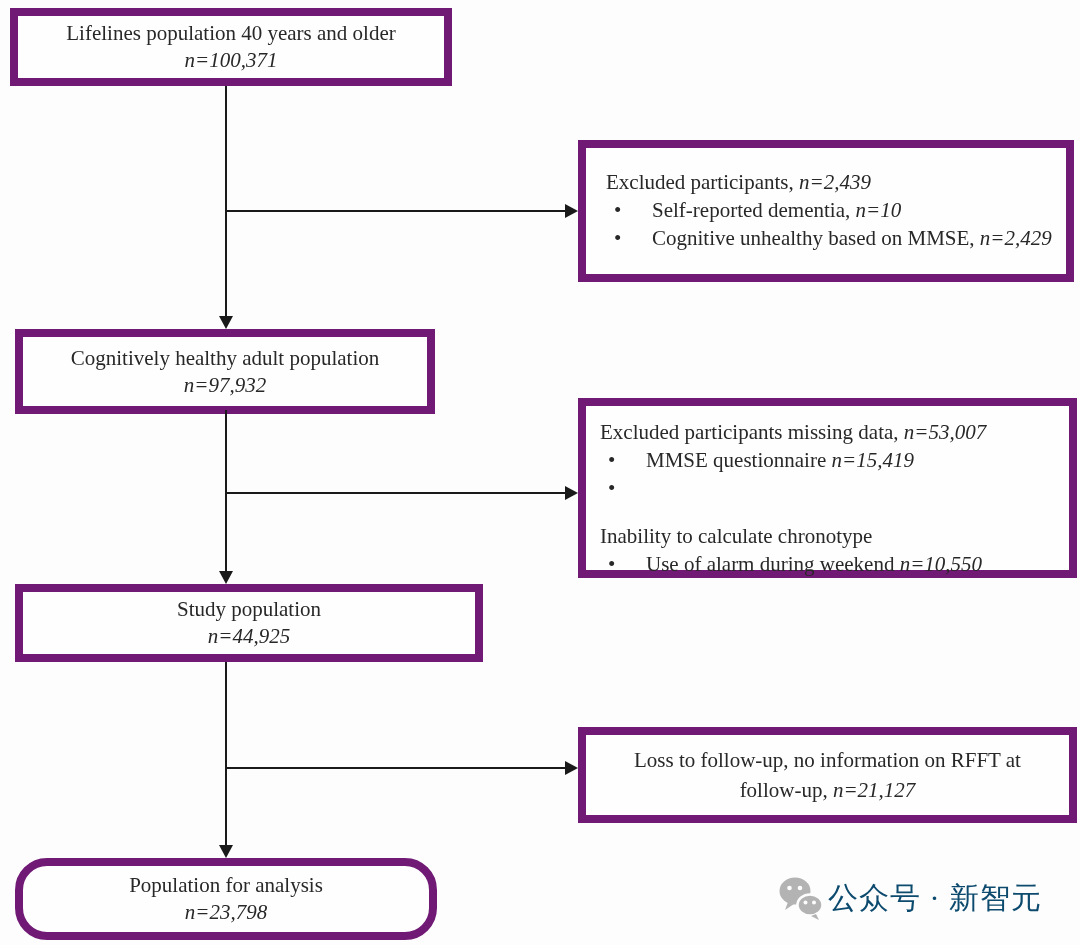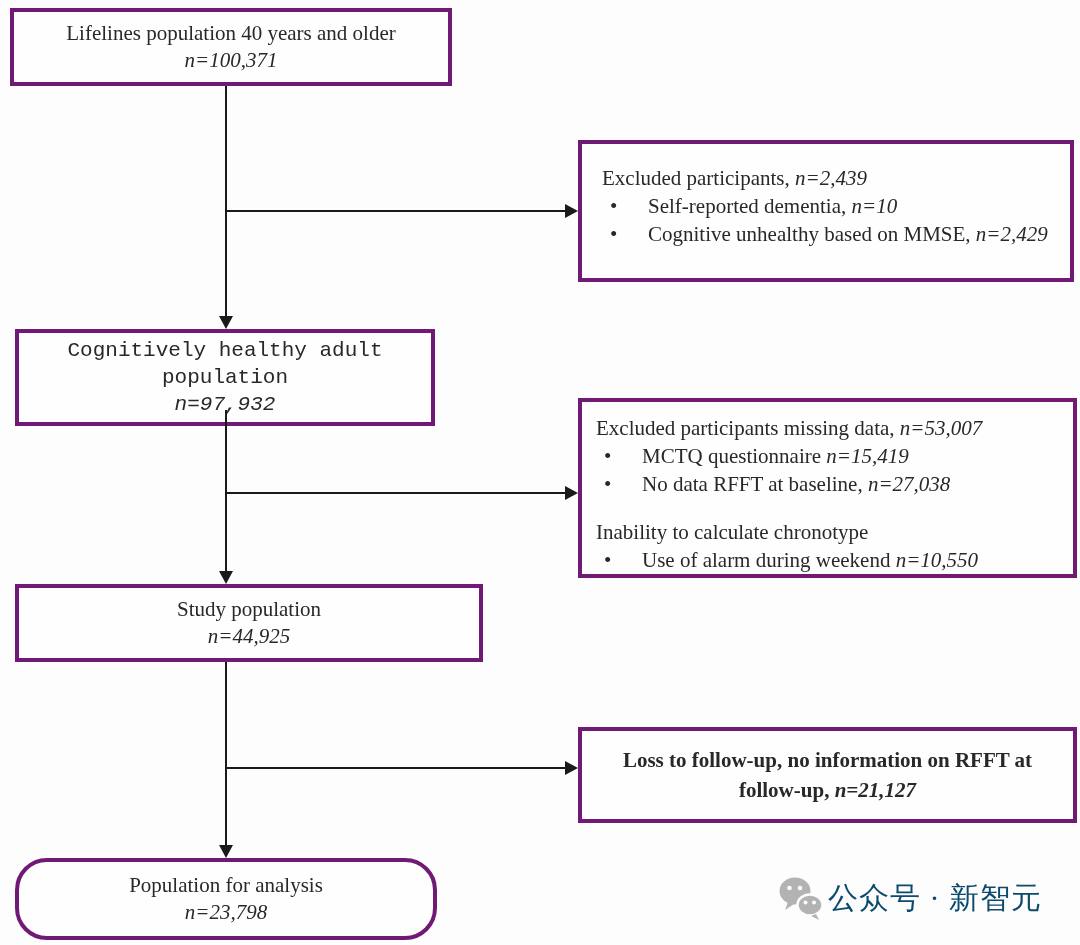--- a/index.html
+++ b/index.html
@@ -2,44 +2,44 @@
 <html><head>
 <meta charset="utf-8">
 <style>
   * { margin:0; padding:0; box-sizing:border-box; }
   html,body { background:#ffffff; }
   body { font-family:"Liberation Serif","DejaVu Serif",serif; }
   .canvas { position:relative; width:1080px; height:945px; background:#fdfdfd; overflow:hidden; }
 
   .box {
     position:absolute;
-    border:4px solid #701a75;
+    border:8px solid #701a75;
     background:#fefefe;
     color:#282828;
     font-size:21px;
   }
   .main-box {
     display:flex; flex-direction:column;
     align-items:center; justify-content:center;
     text-align:center; line-height:27px;
   }
   .n { font-style:italic;text-align:center; }
 
   
   #box1 { left:10px;  top:8px;   width:442px; height:78px; }
-  #box2 { left:15px;  top:329px; width:420px; height:97px;font-family:Liberation Mono, monospace; }
+  #box2 { left:15px;  top:329px; width:420px; height:85px; }
   #box3 { left:15px;  top:584px; width:468px; height:78px; }
   #box4 { left:15px;  top:858px; width:422px; height:82px;border-radius:32px; }
 
   
   #excl1 { left:578px; top:140px; width:496px; height:142px; padding:20px 12px 0 20px; line-height:28px; }
   #excl2 { left:578px; top:398px; width:499px; height:180px; padding:12px 12px 0 14px; line-height:28px; }
   #excl3 { left:578px; top:727px; width:499px; height:96px;
            display:flex; flex-direction:column; align-items:center; justify-content:center;
-           text-align:center; line-height:30px;font-weight:bold; }
+           text-align:center; line-height:30px; }
 
   .bullet-row { display:flex; }
   .bullet-marker { width:46px; padding-left:8px; flex:none; }
   .excl-spacer { height:20px; }
 
   
   .vline { position:absolute; width:2px; background:#1a1a1a; }
   .hline { position:absolute; height:2px; background:#1a1a1a; }
   .arrow-down {
     position:absolute; width:0; height:0;
@@ -110,25 +110,24 @@
     <div class="bullet-row">
       <span class="bullet-marker">•</span>
       <span><span>Cognitive unhealthy based on MMSE, </span><span class="n">n=2,429</span></span>
     </div>
   </div>
 
   <div class="box" id="excl2">
     <div><span>Excluded participants missing data, </span><span class="n">n=53,007</span></div>
     <div class="bullet-row">
       <span class="bullet-marker">•</span>
-      <span><span>MCTQ questionnaire </span><span class="n">n=15,419</span></span>
+      <span><span>MMSE questionnaire </span><span class="n">n=15,419</span></span>
     </div>
     <div class="bullet-row">
       <span class="bullet-marker">•</span>
-      <span><span>No data RFFT at baseline, </span><span class="n">n=27,038</span></span>
     </div>
     <div class="excl-spacer"></div>
     <div>Inability to calculate chronotype</div>
     <div class="bullet-row">
       <span class="bullet-marker">•</span>
       <span><span>Use of alarm during weekend </span><span class="n">n=10,550</span></span>
     </div>
   </div>
 
   <div class="box" id="excl3">

